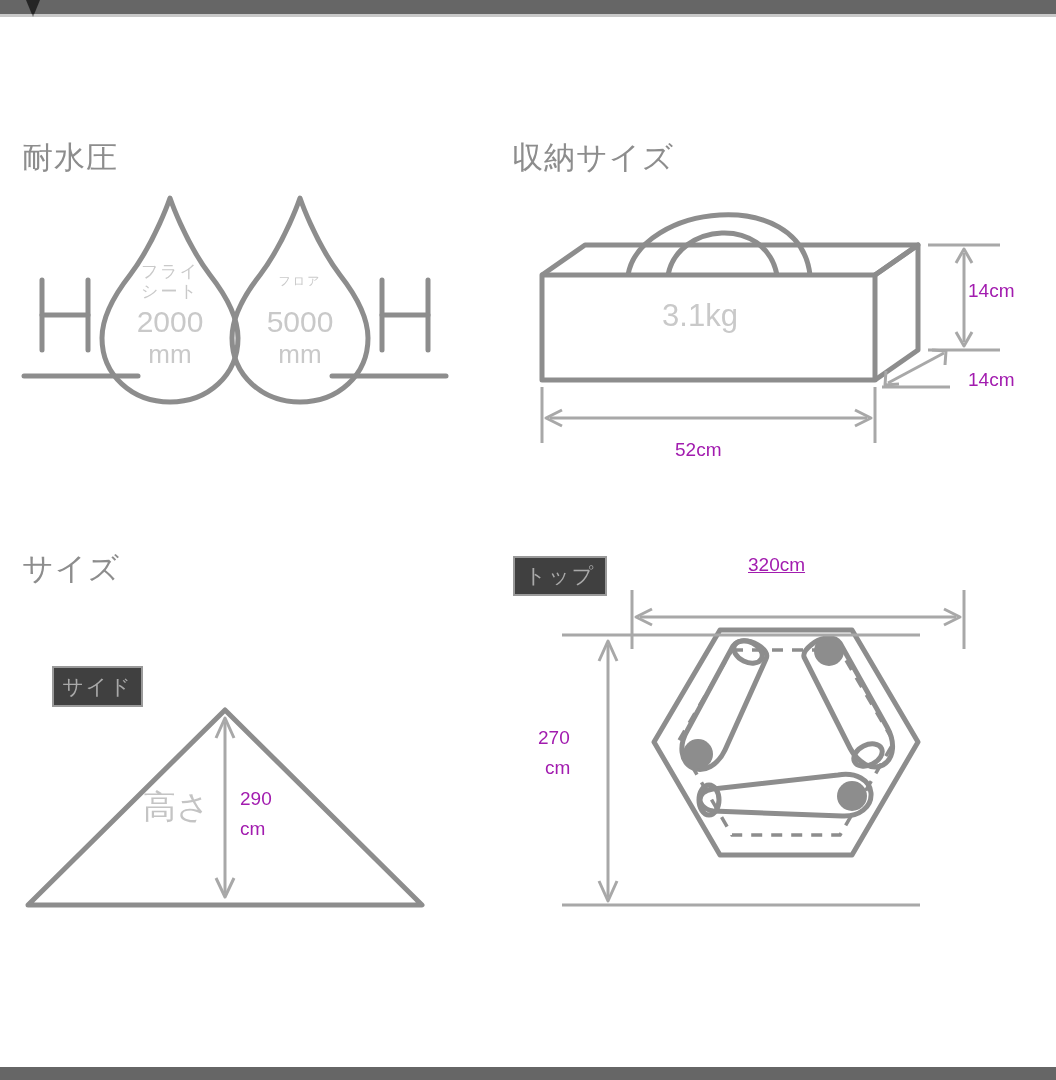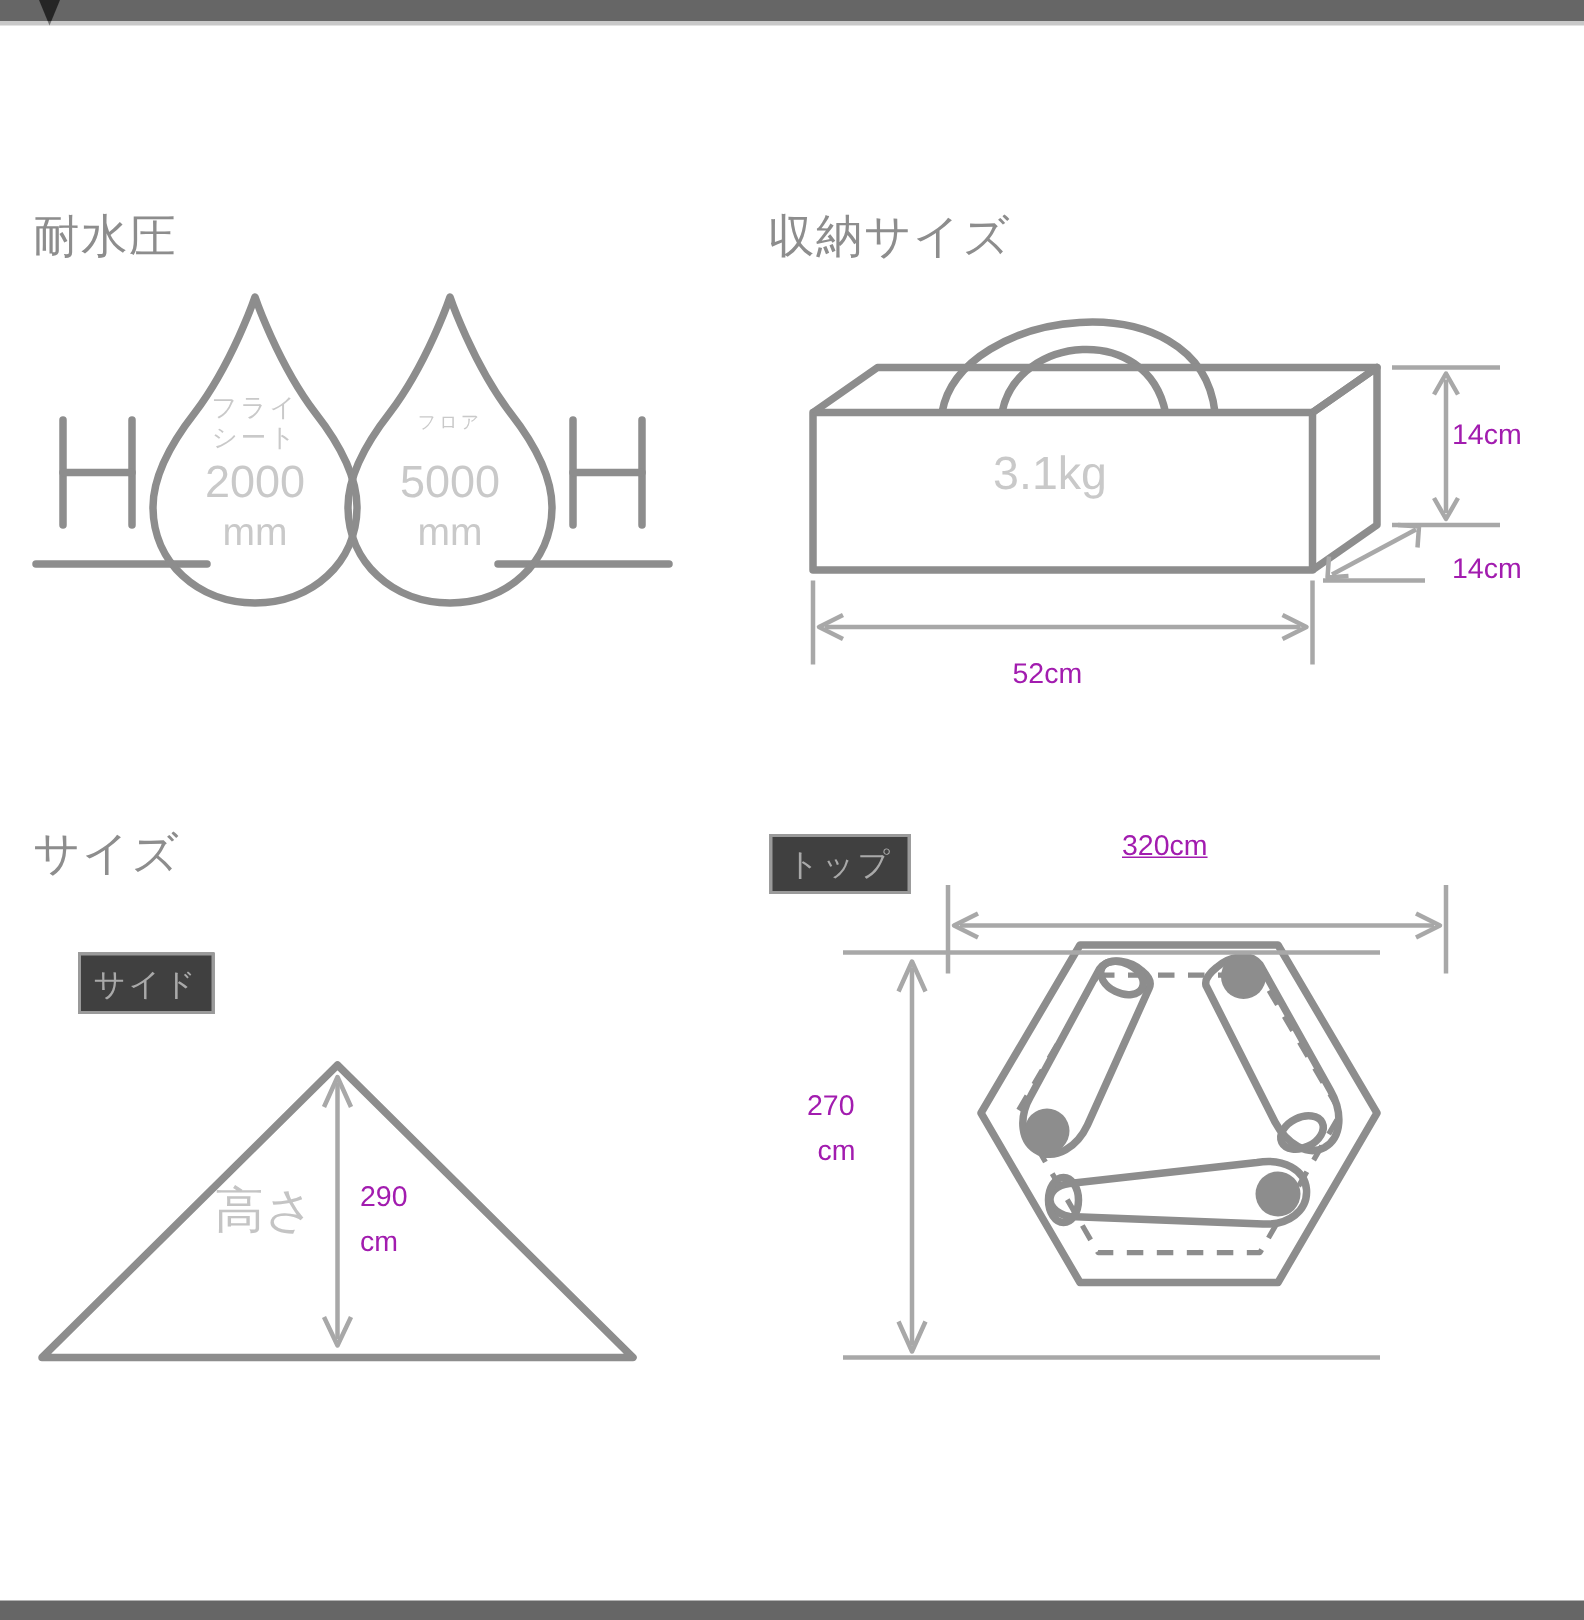--- a/index.html
+++ b/index.html
@@ -182,21 +182,21 @@
   <div class="inner-label" style="left:570px; top:300px; width:260px; font-size:31px;">3.1kg</div>
 
   <div class="dim-label" style="left:968px; top:281px;">14cm</div>
 
   <div class="dim-label" style="left:968px; top:370px;">14cm</div>
 
   <div class="dim-label" style="left:675px; top:440px;">52cm</div>
 
   <div class="section-title" style="left:22px; top:548px;">サイズ</div>
 
-  <div class="badge" style="left:52px; top:635px; width:91px; height:41px;">サイド</div>
+  <div class="badge" style="left:52px; top:666px; width:91px; height:41px;">サイド</div>
 
   <div class="svgbox" style="left:10px; top:700px;">
     <svg width="440" height="225" viewBox="0 0 440 225">
       <g fill="none" stroke="#8d8d8d" stroke-width="5" stroke-linejoin="round" stroke-linecap="round">
         <path d="M 215 10 L 412 205 L 18 205 Z"></path>
       </g>
       <g stroke="#a8a8a8" stroke-width="3" fill="none" stroke-linecap="butt">
         <path d="M 215 22 L 215 193"></path>
         <path d="M 206 38 L 215 18 L 224 38" stroke-linejoin="round"></path>
         <path d="M 206 178 L 215 197 L 224 178" stroke-linejoin="round"></path>

